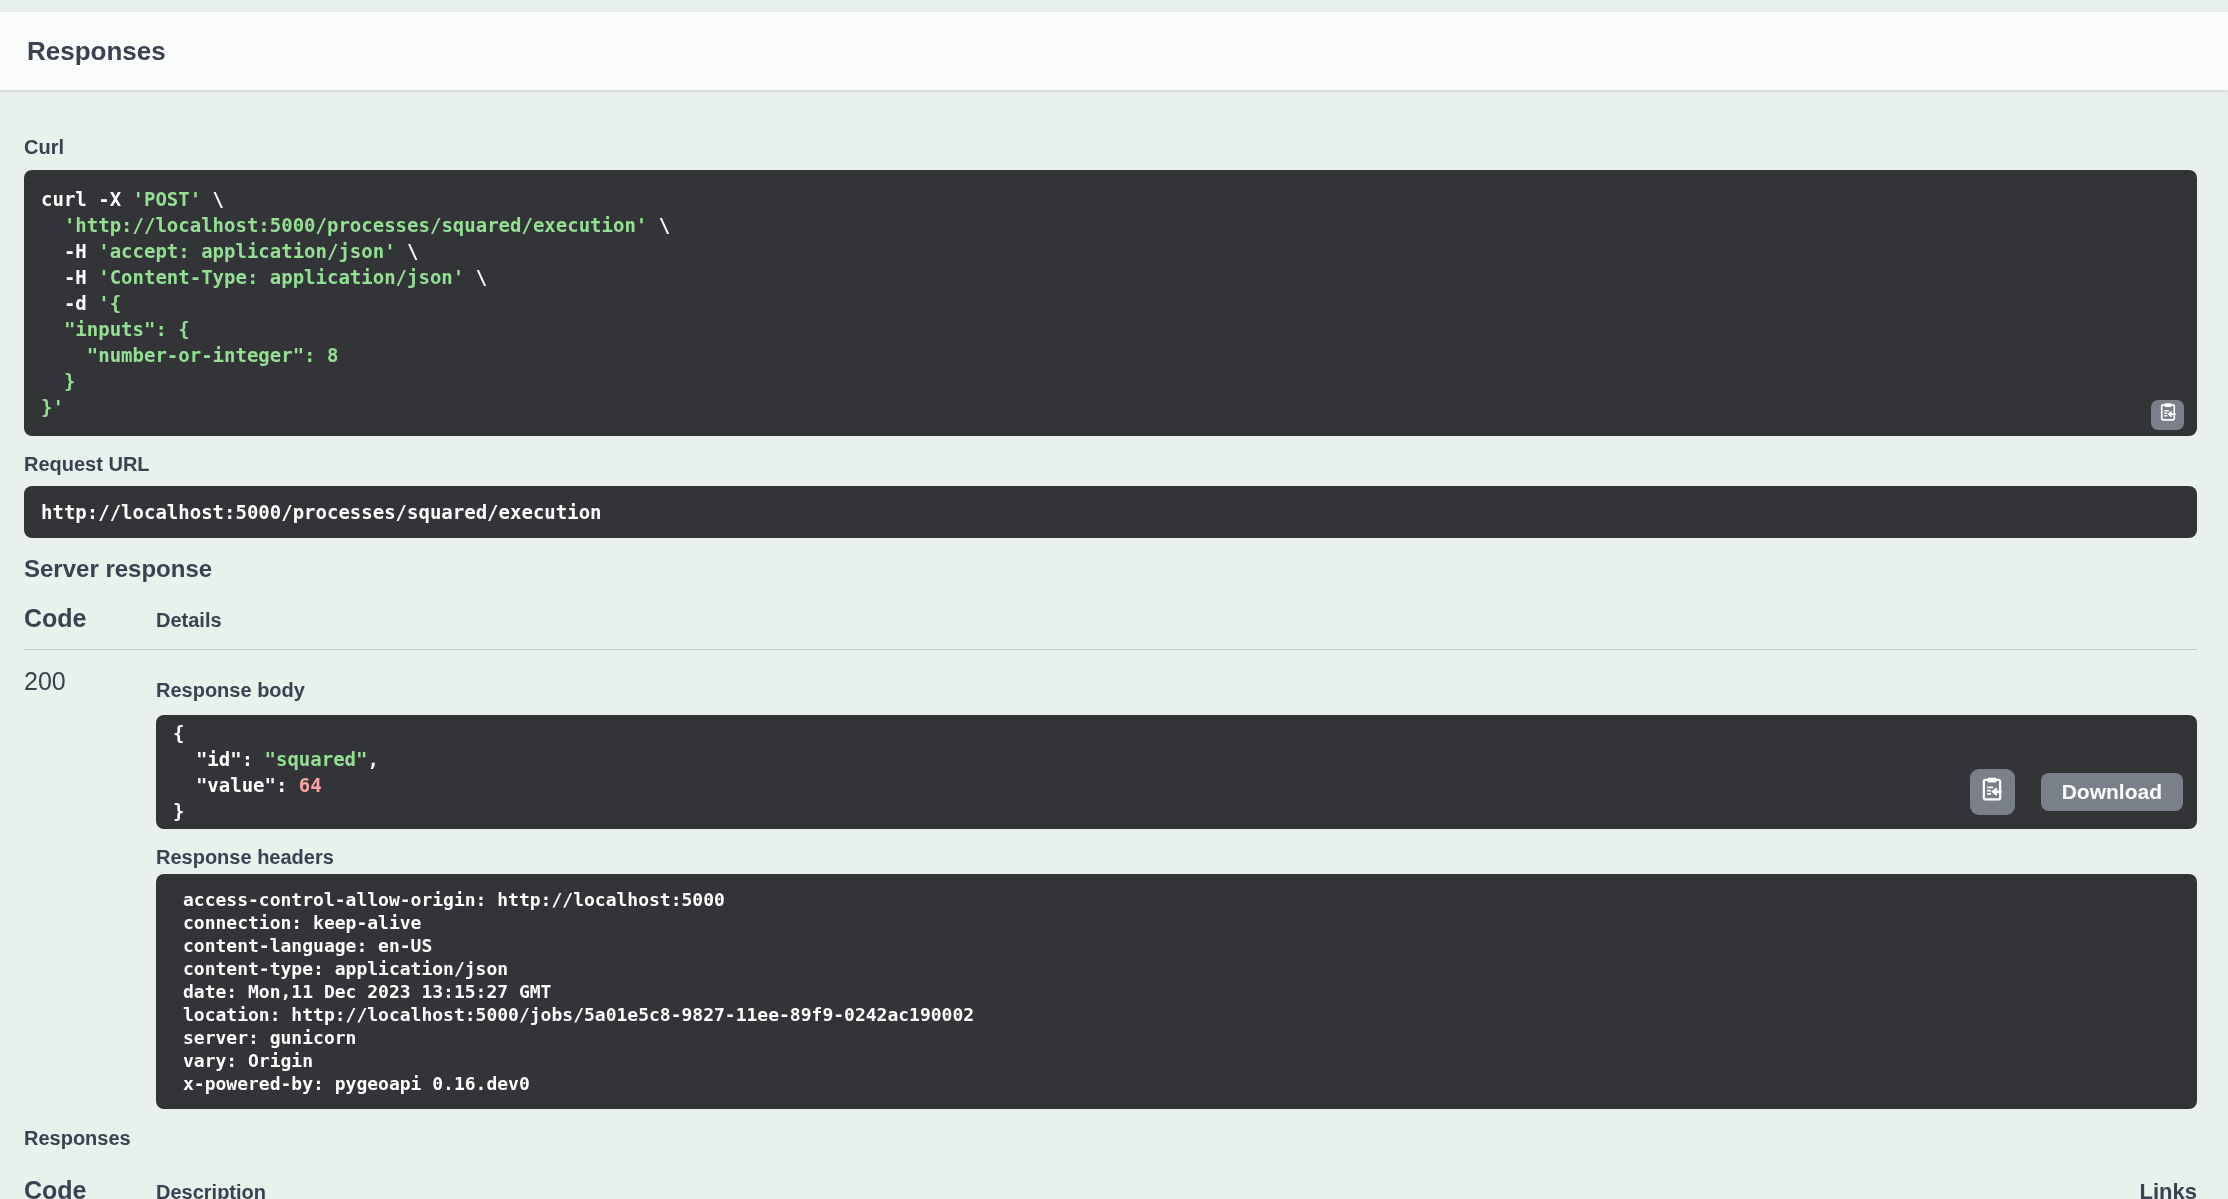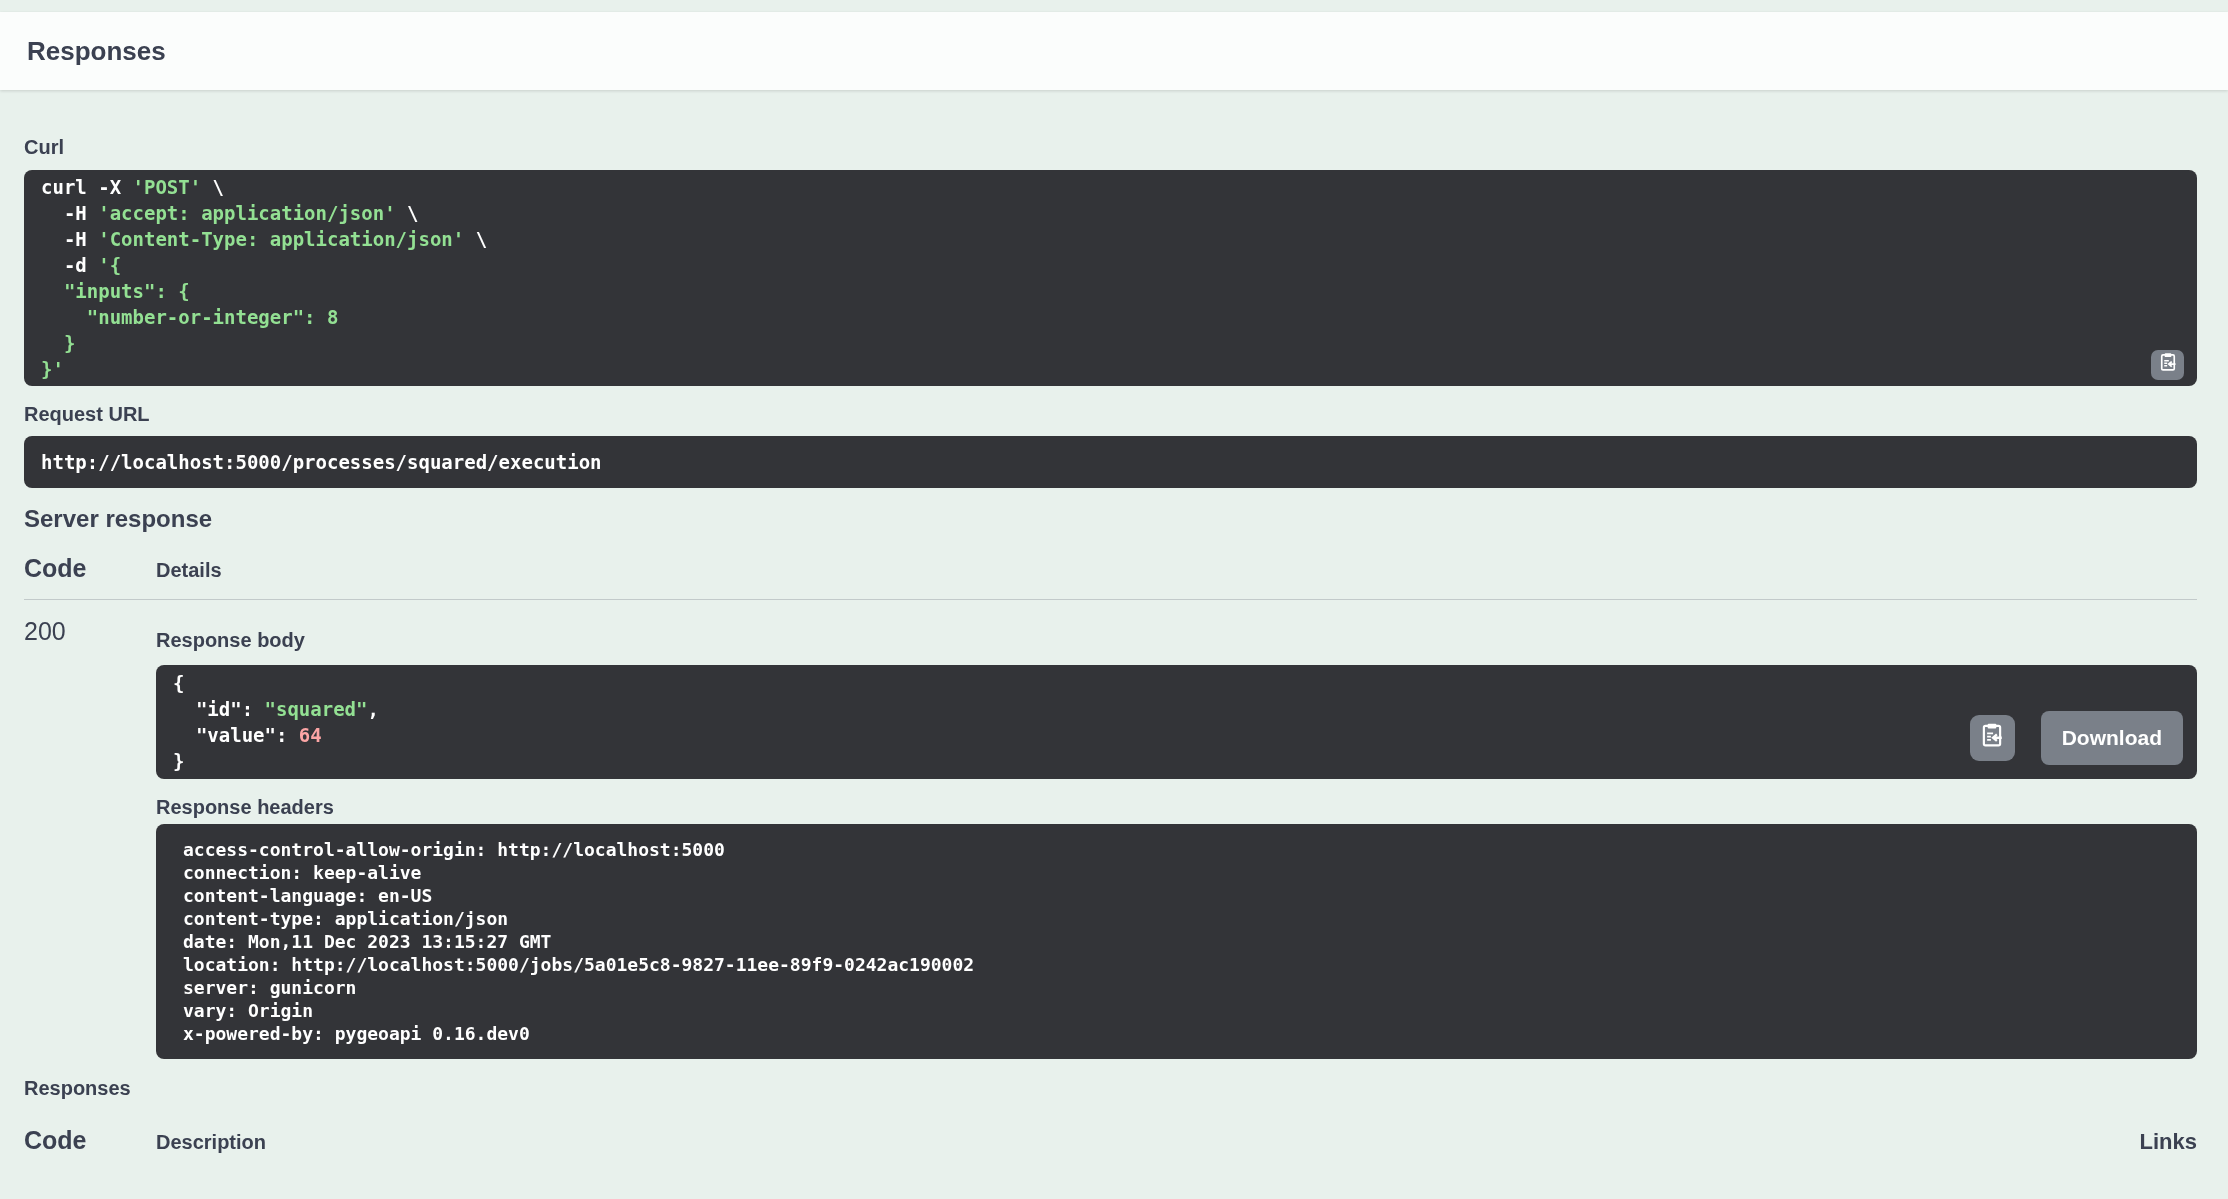--- a/index.html
+++ b/index.html
@@ -32,21 +32,21 @@
     font-family: "DejaVu Sans Mono", "Liberation Mono", monospace;
     font-weight: bold;
     font-size: 19px;
     position: relative;
   }
   .code-line { white-space: pre; }
   .tok-p { color: #ffffff; }
   .tok-s { color: #93e093; }
   .tok-n { color: #fca5a5; }
 
-  .curl-block { margin-top: 11px; padding: 4px 17px; line-height: 26px; }
+  .curl-block { margin-top: 11px; padding: 16px 17px; line-height: 26px; }
   .curl-copy {
     position: absolute; right: 13px; bottom: 6px;
     width: 33px; height: 30px;
     background: #7a8089; border-radius: 7px;
     display: flex; align-items: center; justify-content: center;
     cursor: pointer;
   }
 
   .url-lbl { margin-top: 17px; }
   .url-block {
@@ -76,21 +76,21 @@
     position: absolute; right: 14px; bottom: 14px;
     display: flex; gap: 26px; align-items: center;
   }
   .copy-btn {
     width: 45px; height: 46px;
     background: #7a8089; border-radius: 9px;
     display: flex; align-items: center; justify-content: center;
     cursor: pointer;
   }
   .download-btn {
-    height: 54px;
+    height: 38px;
     background: #7a8089; border: none; border-radius: 8px;
     color: #ffffff; font-weight: bold; font-size: 21px;
     padding: 4px 21px;
     font-family: "Liberation Sans", sans-serif;
     cursor: pointer;
   }
 
   .rh-lbl { margin-top: 17px; }
   .headers-block { margin-top: 5px; padding: 14px 17px 14px 27px; line-height: 23px; font-size: 18px; }
 
@@ -105,20 +105,21 @@
 <div class="band">
   <h2>Responses</h2>
 </div>
 
 <div class="content">
 
   <h4 class="lbl curl-lbl">Curl</h4>
   <div class="codeblock curl-block">
     <div>
         <div class="code-line"><span class="tok-p">curl -X </span><span class="tok-s">'POST'</span><span class="tok-p"> \</span></div>
+        <div class="code-line"><span class="tok-p">  </span><span class="tok-s">'http://localhost:5000/processes/squared/execution'</span><span class="tok-p"> \</span></div>
         <div class="code-line"><span class="tok-p">  -H </span><span class="tok-s">'accept: application/json'</span><span class="tok-p"> \</span></div>
         <div class="code-line"><span class="tok-p">  -H </span><span class="tok-s">'Content-Type: application/json'</span><span class="tok-p"> \</span></div>
         <div class="code-line"><span class="tok-p">  -d </span><span class="tok-s">'{</span></div>
         <div class="code-line"><span class="tok-s">  "inputs": {</span></div>
         <div class="code-line"><span class="tok-s">    "number-or-integer": 8</span></div>
         <div class="code-line"><span class="tok-s">  }</span></div>
         <div class="code-line"><span class="tok-s">}'</span></div>
       </div>
     <div class="curl-copy">
       <span>

